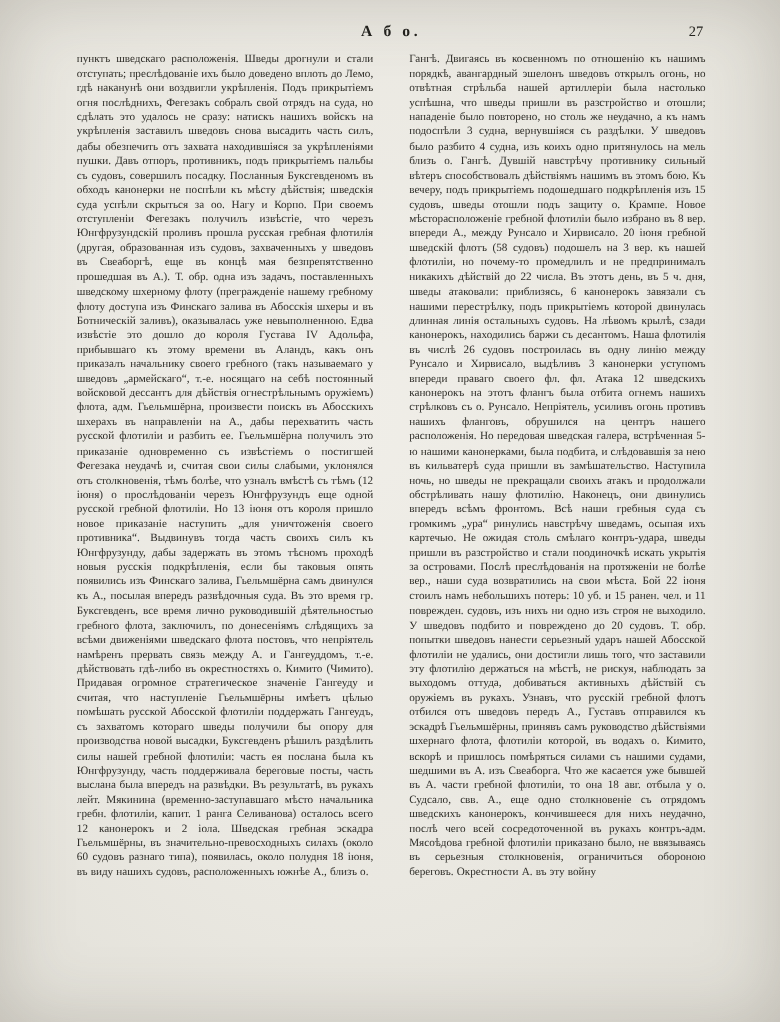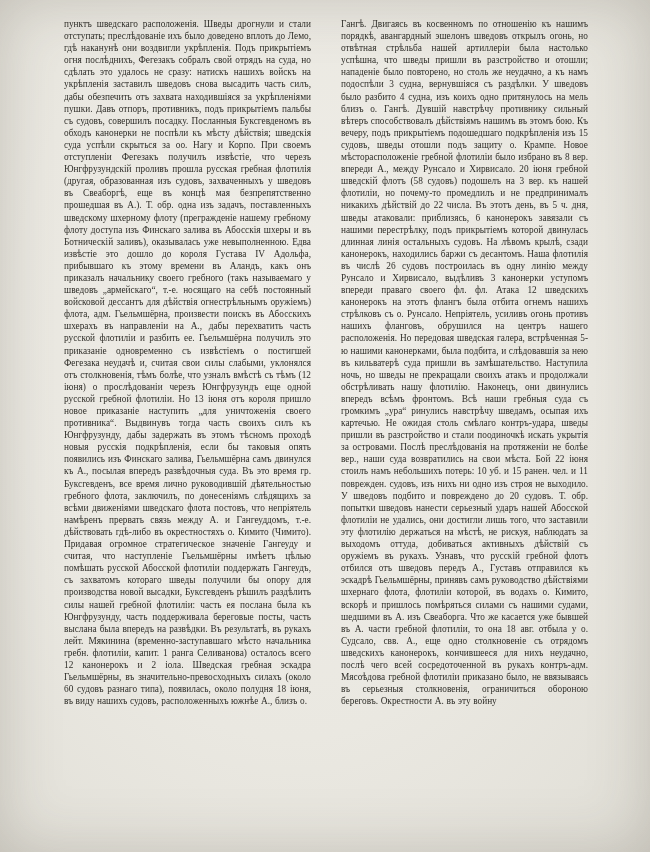--- a/index.html
+++ b/index.html
@@ -66,18 +66,22 @@
     text-justify: inter-word;
     color: #2e2d28;
     word-spacing: 0.3px;
   }
 </style>
 </head>
 <body>
 
 <div class="scan">
   <div class="page-inner">
+    <header class="page-header">
+      <h1 class="title">А б о.</h1>
+      <span class="pagenum">27</span>
+    </header>
     <main class="columns">
       <div class="col">пунктъ шведскаго расположенія. Шведы дрогнули и стали отступать; преслѣдованіе ихъ было доведено вплоть до Лемо, гдѣ наканунѣ они воздвигли укрѣпленія. Подъ прикрытіемъ огня послѣднихъ, Фегезакъ собралъ свой отрядъ на суда, но сдѣлать это удалось не сразу: натискъ нашихъ войскъ на укрѣпленія заставилъ шведовъ снова высадить часть силъ, дабы обезпечить отъ захвата находившіяся за укрѣпленіями пушки. Давъ отпоръ, противникъ, подъ прикрытіемъ пальбы съ судовъ, совершилъ посадку. Посланныя Буксгевденомъ въ обходъ канонерки не поспѣли къ мѣсту дѣйствія; шведскія суда успѣли скрыться за оо. Нагу и Корпо. При своемъ отступленіи Фегезакъ получилъ извѣстіе, что черезъ Юнгфрузундскій проливъ прошла русская гребная флотилія (другая, образованная изъ судовъ, захваченныхъ у шведовъ въ Свеаборгѣ, еще въ концѣ мая безпрепятственно прошедшая въ А.). Т. обр. одна изъ задачъ, поставленныхъ шведскому шхерному флоту (прегражденіе нашему гребному флоту доступа изъ Финскаго залива въ Абосскія шхеры и въ Ботническій заливъ), оказывалась уже невыполненною. Едва извѣстіе это дошло до короля Густава IV Адольфа, прибывшаго къ этому времени въ Аландъ, какъ онъ приказалъ начальнику своего гребного (такъ называемаго у шведовъ „армейскаго“, т.-е. носящаго на себѣ постоянный войсковой дессантъ для дѣйствія огнестрѣльнымъ оружіемъ) флота, адм. Гьельмшёрна, произвести поискъ въ Абосскихъ шхерахъ въ направленіи на А., дабы перехватить часть русской флотиліи и разбить ее. Гьельмшёрна получилъ это приказаніе одновременно съ извѣстіемъ о постигшей Фегезака неудачѣ и, считая свои силы слабыми, уклонялся отъ столкновенія, тѣмъ болѣе, что узналъ вмѣстѣ съ тѣмъ (12 іюня) о прослѣдованіи черезъ Юнгфрузундъ еще одной русской гребной флотиліи. Но 13 іюня отъ короля пришло новое приказаніе наступить „для уничтоженія своего противника“. Выдвинувъ тогда часть своихъ силъ къ Юнгфрузунду, дабы задержать въ этомъ тѣсномъ проходѣ новыя русскія подкрѣпленія, если бы таковыя опять появились изъ Финскаго залива, Гьельмшёрна самъ двинулся къ А., посылая впередъ развѣдочныя суда. Въ это время гр. Буксгевденъ, все время лично руководившій дѣятельностью гребного флота, заключилъ, по донесеніямъ слѣдящихъ за всѣми движеніями шведскаго флота постовъ, что непріятель намѣренъ прервать связь между А. и Гангеуддомъ, т.-е. дѣйствовать гдѣ-либо въ окрестностяхъ о. Кимито (Чимито). Придавая огромное стратегическое значеніе Гангеуду и считая, что наступленіе Гьельмшёрны имѣетъ цѣлью помѣшать русской Абосской флотиліи поддержать Гангеудъ, съ захватомъ котораго шведы получили бы опору для производства новой высадки, Буксгевденъ рѣшилъ раздѣлить силы нашей гребной флотиліи: часть ея послана была къ Юнгфрузунду, часть поддерживала береговые посты, часть выслана была впередъ на развѣдки. Въ результатѣ, въ рукахъ лейт. Мякинина (временно-заступавшаго мѣсто начальника гребн. флотиліи, капит. 1 ранга Селиванова) осталось всего 12 канонерокъ и 2 іола. Шведская гребная эскадра Гьельмшёрны, въ значительно-превосходныхъ силахъ (около 60 судовъ разнаго типа), появилась, около полудня 18 іюня, въ виду нашихъ судовъ, расположенныхъ южнѣе А., близъ о.</div>
       <div class="col">Гангѣ. Двигаясь въ косвенномъ по отношенію къ нашимъ порядкѣ, авангардный эшелонъ шведовъ открылъ огонь, но отвѣтная стрѣльба нашей артиллеріи была настолько успѣшна, что шведы пришли въ разстройство и отошли; нападеніе было повторено, но столь же неудачно, а къ намъ подоспѣли 3 судна, вернувшіяся съ раздѣлки. У шведовъ было разбито 4 судна, изъ коихъ одно притянулось на мель близъ о. Гангѣ. Дувшій навстрѣчу противнику сильный вѣтеръ способствовалъ дѣйствіямъ нашимъ въ этомъ бою. Къ вечеру, подъ прикрытіемъ подошедшаго подкрѣпленія изъ 15 судовъ, шведы отошли подъ защиту о. Крампе. Новое мѣсторасположеніе гребной флотиліи было избрано въ 8 вер. впереди А., между Рунсало и Хирвисало. 20 іюня гребной шведскій флотъ (58 судовъ) подошелъ на 3 вер. къ нашей флотиліи, но почему-то промедлилъ и не предпринималъ никакихъ дѣйствій до 22 числа. Въ этотъ день, въ 5 ч. дня, шведы атаковали: приблизясь, 6 канонерокъ завязали съ нашими перестрѣлку, подъ прикрытіемъ которой двинулась длинная линія остальныхъ судовъ. На лѣвомъ крылѣ, сзади канонерокъ, находились баржи съ десантомъ. Наша флотилія въ числѣ 26 судовъ построилась въ одну линію между Рунсало и Хирвисало, выдѣливъ 3 канонерки уступомъ впереди праваго своего фл. фл. Атака 12 шведскихъ канонерокъ на этотъ флангъ была отбита огнемъ нашихъ стрѣлковъ съ о. Рунсало. Непріятель, усиливъ огонь противъ нашихъ фланговъ, обрушился на центръ нашего расположенія. Но передовая шведская галера, встрѣченная 5-ю нашими канонерками, была подбита, и слѣдовавшія за нею въ кильватерѣ суда пришли въ замѣшательство. Наступила ночь, но шведы не прекращали своихъ атакъ и продолжали обстрѣливать нашу флотилію. Наконецъ, они двинулись впередъ всѣмъ фронтомъ. Всѣ наши гребныя суда съ громкимъ „ура“ ринулись навстрѣчу шведамъ, осыпая ихъ картечью. Не ожидая столь смѣлаго контръ-удара, шведы пришли въ разстройство и стали поодиночкѣ искать укрытія за островами. Послѣ преслѣдованія на протяженіи не болѣе вер., наши суда возвратились на свои мѣста. Бой 22 іюня стоилъ намъ небольшихъ потерь: 10 уб. и 15 ранен. чел. и 11 поврежден. судовъ, изъ нихъ ни одно изъ строя не выходило. У шведовъ подбито и повреждено до 20 судовъ. Т. обр. попытки шведовъ нанести серьезный ударъ нашей Абосской флотиліи не удались, они достигли лишь того, что заставили эту флотилію держаться на мѣстѣ, не рискуя, наблюдать за выходомъ оттуда, добиваться активныхъ дѣйствій съ оружіемъ въ рукахъ. Узнавъ, что русскій гребной флотъ отбился отъ шведовъ передъ А., Густавъ отправился къ эскадрѣ Гьельмшёрны, принявъ самъ руководство дѣйствіями шхернаго флота, флотиліи которой, въ водахъ о. Кимито, вскорѣ и пришлось помѣряться силами съ нашими судами, шедшими въ А. изъ Свеаборга. Что же касается уже бывшей въ А. части гребной флотиліи, то она 18 авг. отбыла у о. Судсало, свв. А., еще одно столкновеніе съ отрядомъ шведскихъ канонерокъ, кончившееся для нихъ неудачно, послѣ чего всей сосредоточенной въ рукахъ контръ-адм. Мясоѣдова гребной флотиліи приказано было, не ввязываясь въ серьезныя столкновенія, ограничиться обороною береговъ. Окрестности А. въ эту войну</div>
     </main>
   </div>
 </div>
 
 </body></html>

